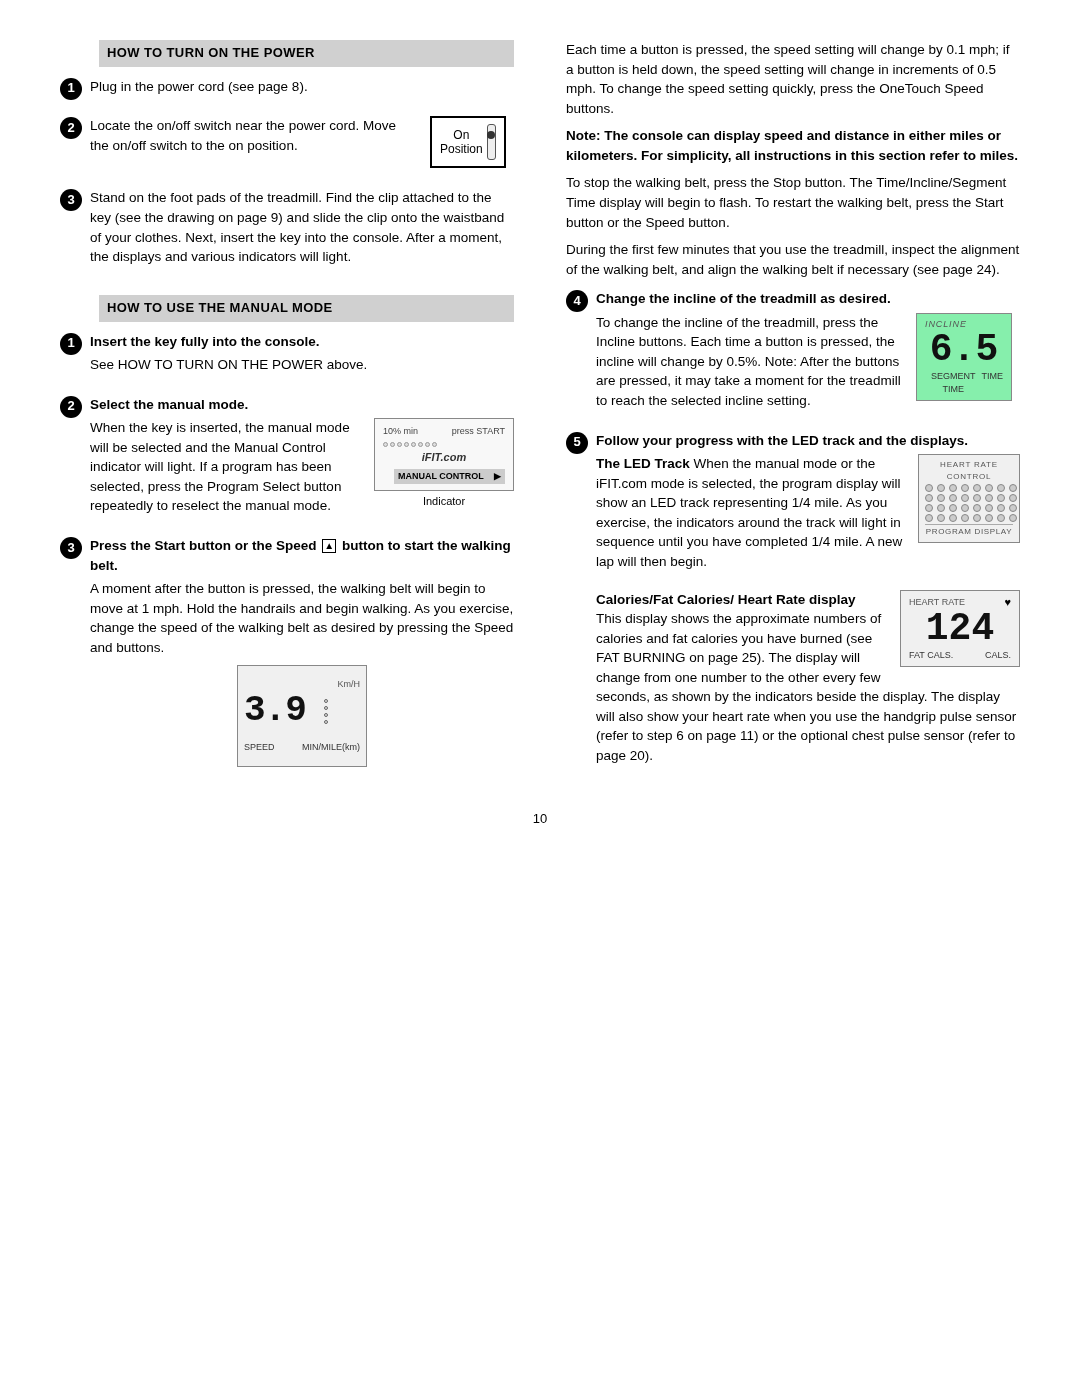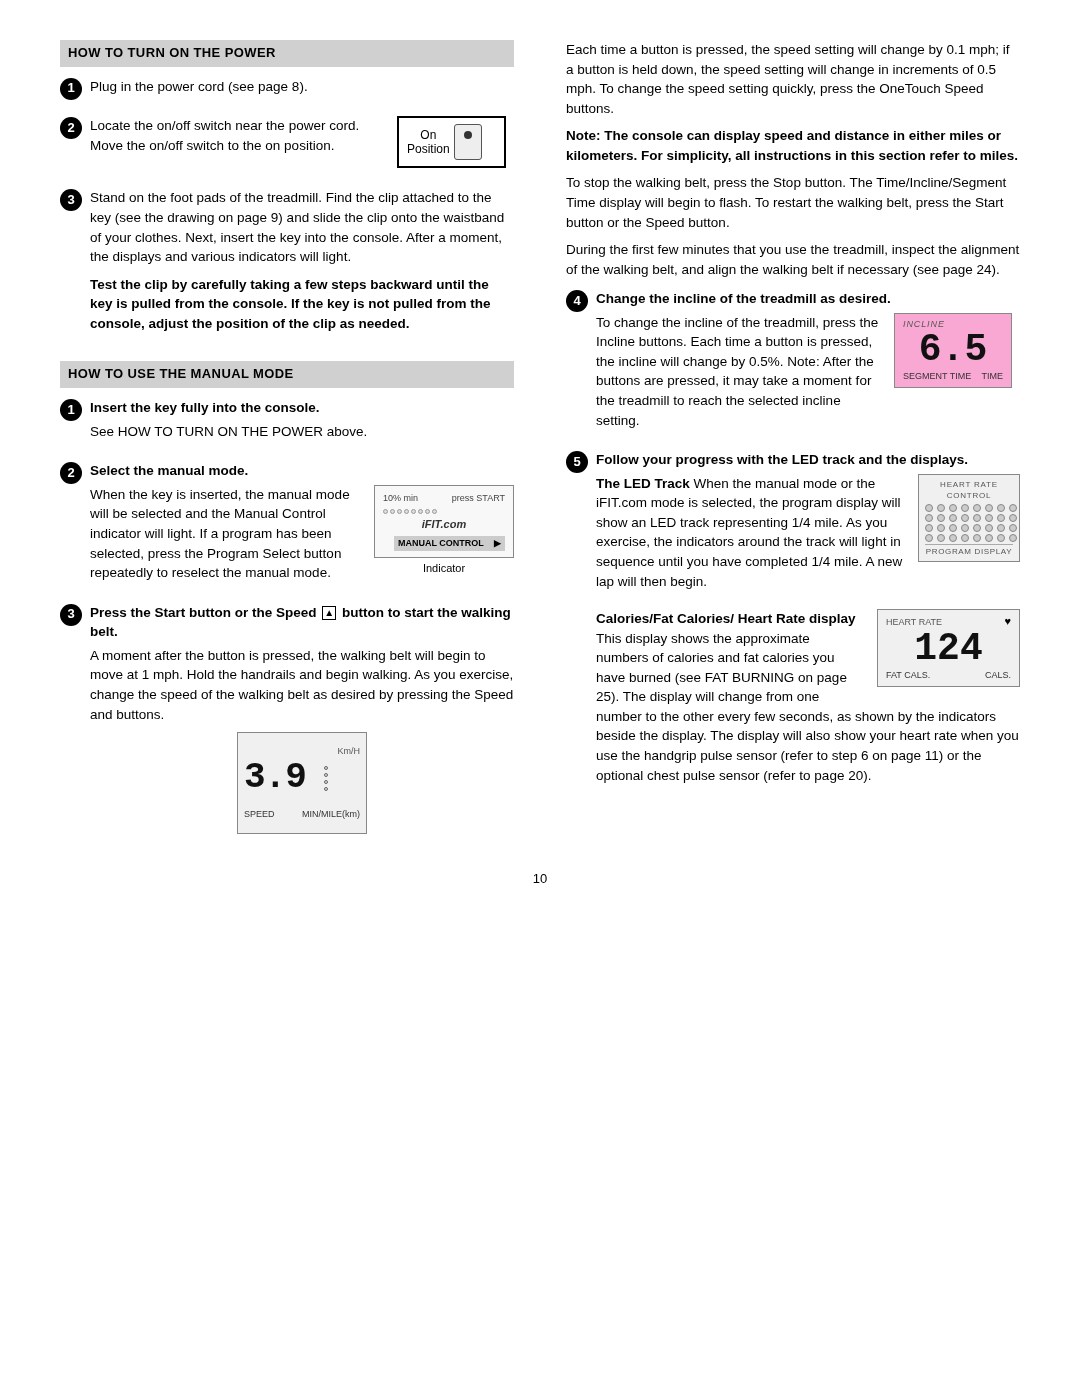--- a/index.html
+++ b/index.html
@@ -26,20 +26,21 @@
       min-width: 0;
       margin-left: 22px;
     }
     .section-header {
       background: #d0d0d0;
       font-weight: bold;
       font-size: 13px;
       padding: 4px 8px;
       margin-bottom: 10px;
       letter-spacing: 0.03em;
+      margin-left: 39px;
     }
     .step-block {
       display: flex;
       gap: 8px;
       margin-bottom: 12px;
       align-items: flex-start;
     }
     .step-num {
       width: 22px;
       height: 22px;
@@ -65,21 +66,21 @@
     .inline-figure {
       float: right;
       margin: 0 0 8px 12px;
       text-align: center;
     }
     .clearfix::after { content: ''; display: table; clear: both; }
 
     
     .on-position-box {
       border: 2px solid #000;
-      width: 109px;
+      width: 76px;
       padding: 6px 8px;
       font-size: 12px;
       display: flex;
       align-items: center;
       gap: 4px;
     }
     .on-position-text { font-size: 12px; line-height: 1.2; }
     .switch-icon {
       width: 28px;
       height: 36px;
@@ -193,22 +194,22 @@
       background: #ddd;
     }
     .speed-display-inner {
       display: flex;
       gap: 18px;
     }
 
     
     .incline-display-box {
       border: 1.5px solid #888;
-      width: 118px;
-      background: #f9a8d4;
+      width: 96px;
+      background: #86efac;
       padding: 4px 8px;
       position: relative;
     }
     .incline-label-top {
       font-size: 9px;
       text-align: left;
       letter-spacing: 0.1em;
       color: #555;
       font-style: italic;
     }
@@ -261,21 +262,21 @@
       letter-spacing: 0.08em;
       color: #555;
       margin-top: 2px;
       border-top: 1px solid #aaa;
       padding-top: 1px;
     }
 
     
     .heart-rate-box {
       border: 1.5px solid #888;
-      width: 143px;
+      width: 120px;
       background: #f0f0f0;
       padding: 4px 8px;
     }
     .hr-label-top {
       font-size: 9px;
       display: flex;
       justify-content: space-between;
       align-items: center;
       color: #555;
     }
@@ -332,21 +333,20 @@
           </div>
         </div>
         <p>Locate the on/off switch near the power cord. Move the on/off switch to the on posi­tion.</p>
       </div>
     </div>
 
     <div class="step-block">
       <div class="step-num">3</div>
       <div class="step-content">
         <p>Stand on the foot pads of the treadmill. Find the clip attached to the key (see the drawing on page 9) and slide the clip onto the waistband of your clothes. Next, insert the key into the console. After a moment, the displays and various indicators will light.</p>
-        <p style="font-weight:bold;">Test the clip by carefully taking a few steps backward until the key is pulled from the console. If the key is not pulled from the con­sole, adjust the position of the clip as needed.</p>
       </div>
     </div>
 
     <div style="margin-top: 20px;"></div>
 
     <div class="section-header">HOW TO USE THE MANUAL MODE</div>
 
     <div class="step-block">
       <div class="step-num">1</div>
       <div class="step-content">

